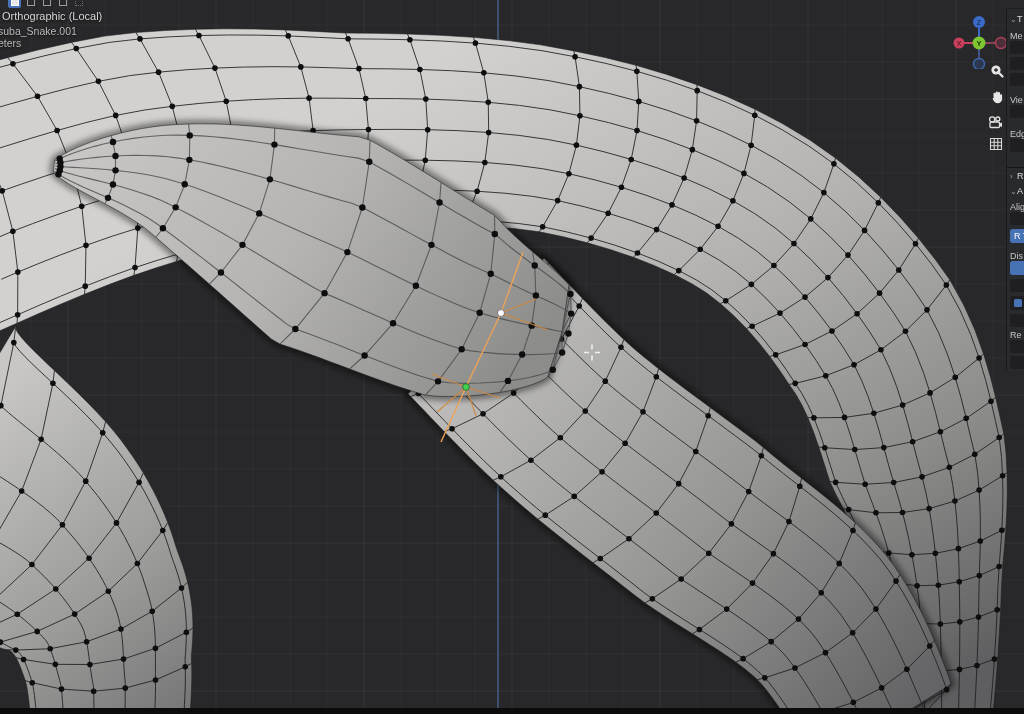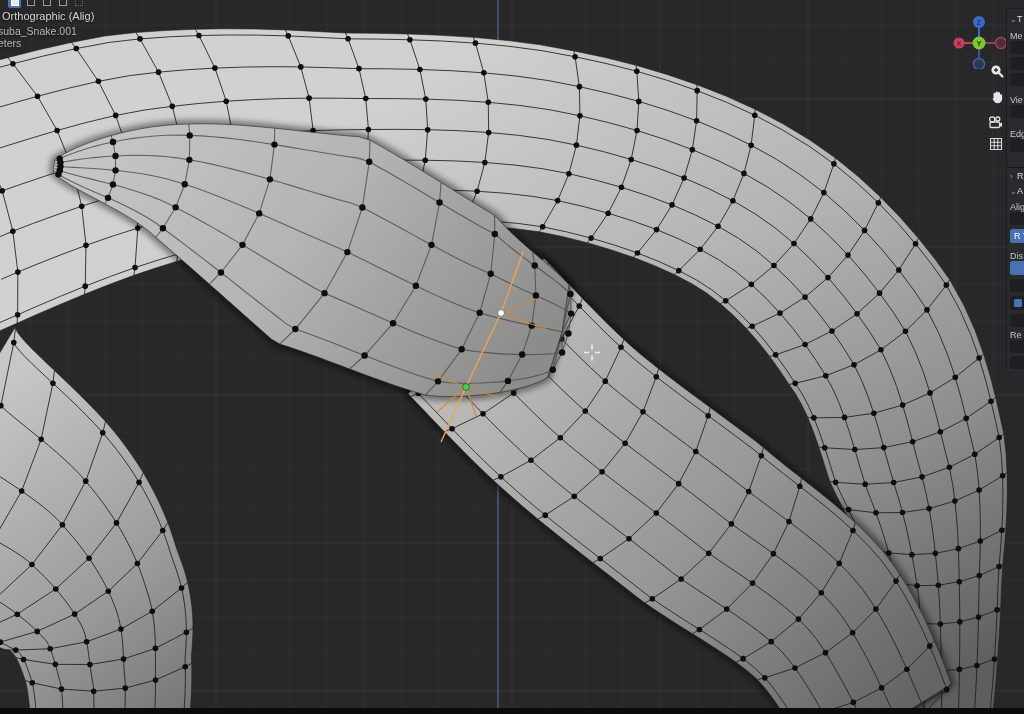--- a/index.html
+++ b/index.html
@@ -555,21 +555,21 @@
       <circle cx="501" cy="313" r="3.4" stroke="rgba(0,0,0,.4)" stroke-width="1" fill="#ffffff"></circle>
 
       <circle cx="466" cy="387" r="3.4" stroke="rgba(0,0,0,.4)" stroke-width="1" fill="#3fd14f"></circle>
 
       <path d="M592,344.5 V349.5 M592,355.5 V360.5 M584,352.5 H589 M595,352.5 H600" stroke="#f0f0f0" stroke-width="1.6" fill="none"></path>
     </g>
 
     <rect x="0" y="708" width="1024" height="6" fill="#0b0b0c"></rect>
   </svg>
 
-  <div class="vp-text vp-line1">Orthographic (Alig)</div>
+  <div class="vp-text vp-line1">Orthographic (Local)</div>
   <div class="vp-text vp-line2">suba_Snake.001</div>
   <div class="vp-text vp-line3">eters</div>
 
   <div class="mode-strip">
     <div class="mode-btn active">
         <span class="glyph-sq"></span>
       </div>
     <div class="mode-btn">
         <span class="glyph-sq"></span>
       </div>

